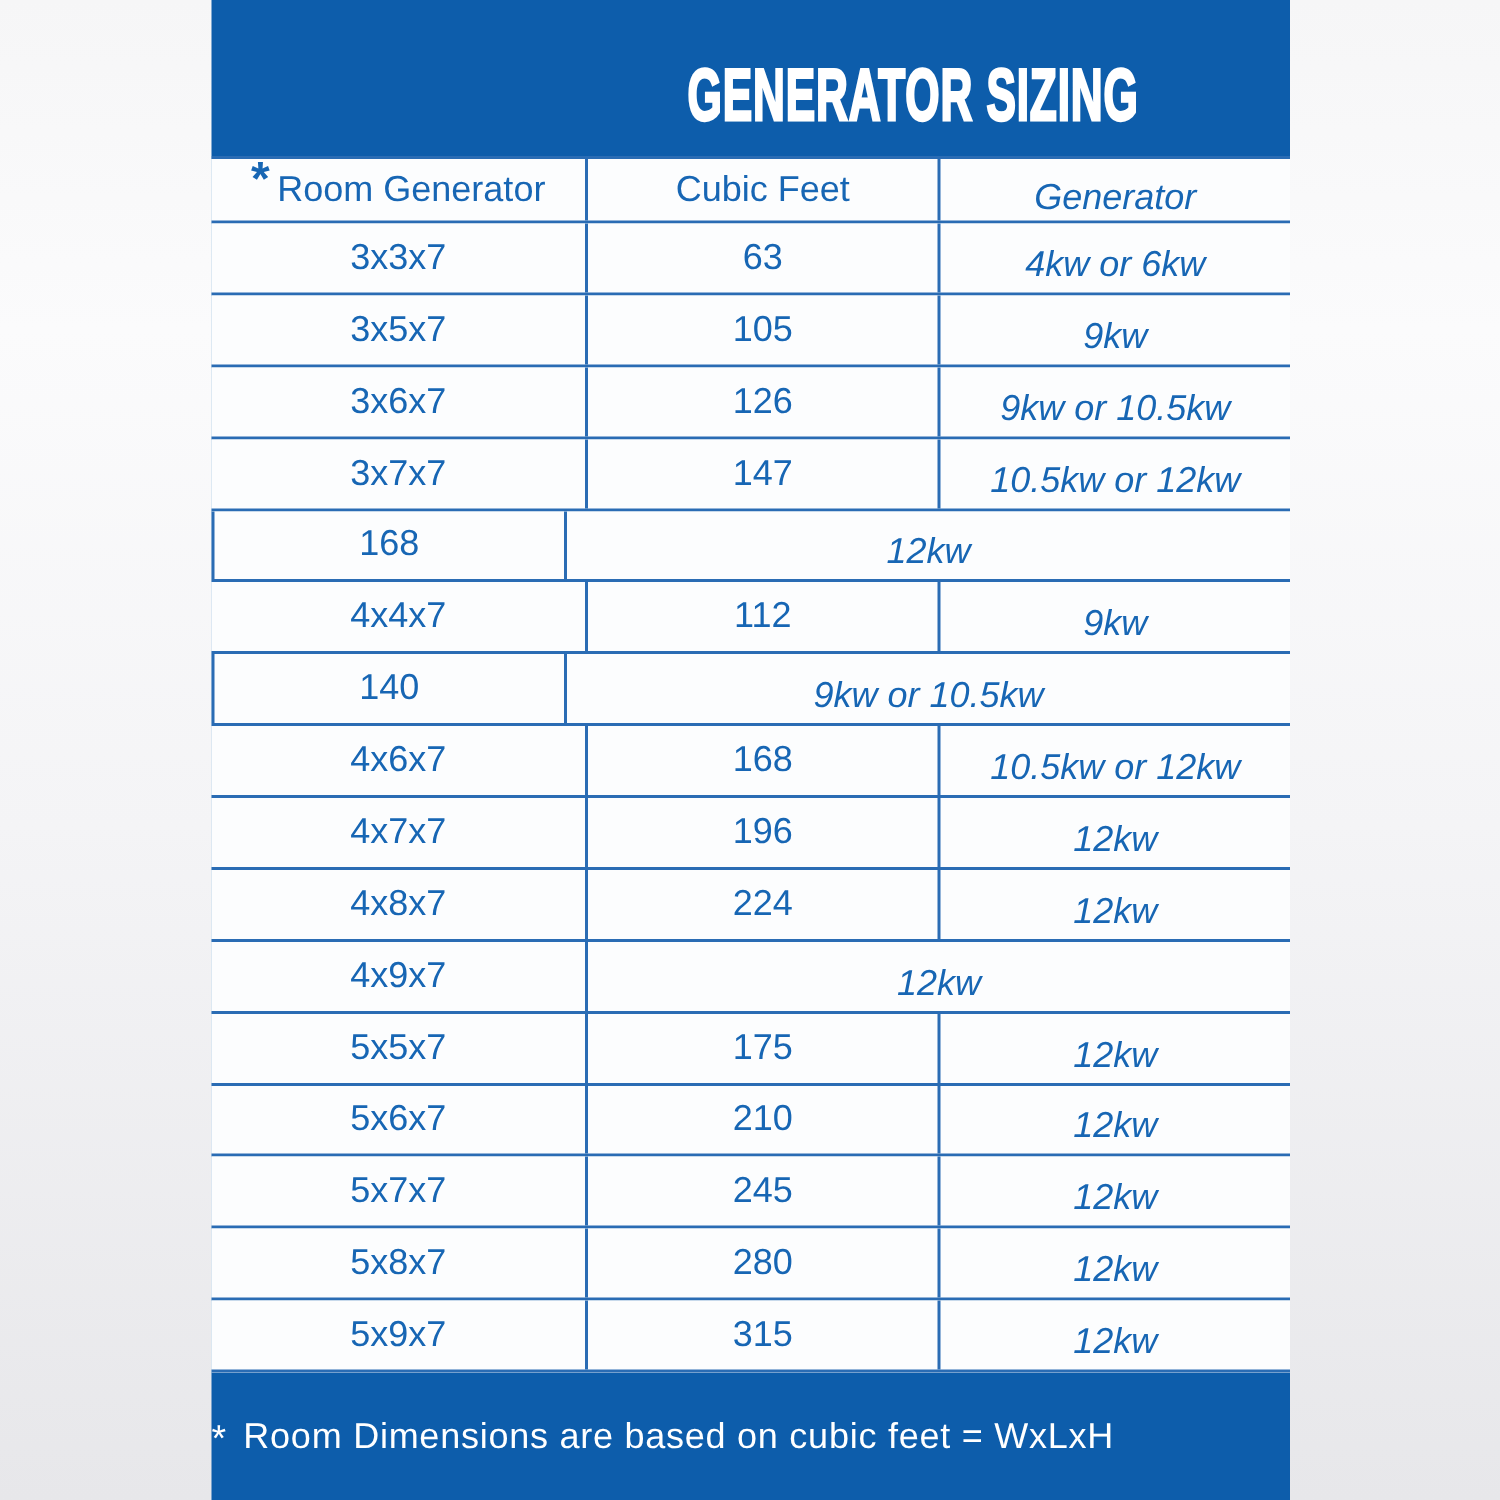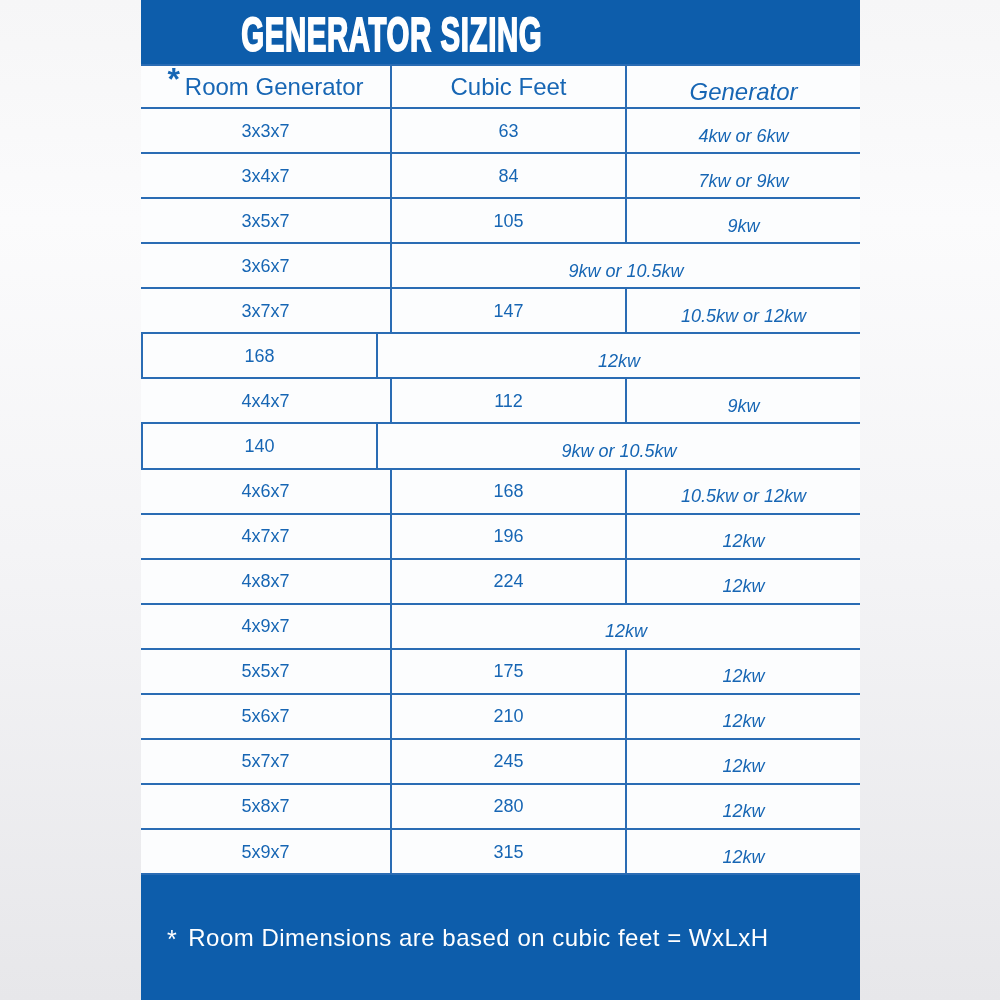--- a/index.html
+++ b/index.html
@@ -27,25 +27,26 @@
     left: 141px;
     top: 0;
     width: 719px;
     height: 1000px;
     background: var(--panel-blue);
     display: flex;
     flex-direction: column;
   }
   
   .title-bar {
-    height: 64px;
+    height: 84px;
     display: flex;
     align-items: center;
-    justify-content: flex-start;
+    justify-content: flex-end;
     overflow: hidden;
+    margin-top: 20px;
   }
   .title-bar h1 {
     margin: 0;
     color: var(--title-text);
     font-size: 49px;
     font-weight: bold;
     line-height: 1;
     white-space: nowrap;
     letter-spacing: 1px;
     transform: scaleX(0.60);
@@ -68,41 +69,41 @@
     background: #fcfdfe;
   }
   .row.header {
     flex: 0 0 41px;
   }
   .cell {
     display: flex;
     align-items: center;
     justify-content: center;
     color: var(--cell-text-blue);
-    font-size: 18px;
+    font-size: 24px;
     line-height: 1;
   }
   .cell.c1 { width: 249px; }
   .cell.c2 { width: 233px; border-left: 2px solid var(--grid-blue); }
   .cell.c3 { flex: 1; border-left: 2px solid var(--grid-blue); font-style: italic; }
   .cell.c3 .val { transform: translateY(5px); display: inline-block; }
   .row.header .cell { font-size: 24px; }
   .hdr-ast {
     font-weight: bold;
     font-size: 32px;
     position: relative;
     top: -8px;
     margin-right: 5px;
   }
   
   .footer {
     flex: 1;
     display: flex;
     align-items: center;
-    padding-left: 26px;
+    padding-left: 0;
   }
   .footer p {
     margin: 0;
     color: var(--footnote-text);
     font-size: 24px;
     letter-spacing: 0.5px;
   }
   .foot-ast {
     font-size: 25px;
     position: relative;
@@ -135,38 +136,32 @@
       </div>
 
   <div class="row">
     <div class="cell c1">3x3x7</div>
     <div class="cell c2">63</div>
     <div class="cell c3">
             <span class="val">4kw or 6kw</span>
           </div>
   </div>
 
-  <div class="row">
-    <div class="cell c1">3x4x7</div>
-    <div class="cell c2">84</div>
-    <div class="cell c3">
-            <span class="val">7kw or 9kw</span>
-          </div>
-  </div>
 
   <div class="row">
     <div class="cell c1">3x5x7</div>
     <div class="cell c2">105</div>
     <div class="cell c3">
             <span class="val">9kw</span>
           </div>
   </div>
 
   <div class="row">
     <div class="cell c1">3x6x7</div>
+    <div class="cell c2">126</div>
     <div class="cell c3">
             <span class="val">9kw or 10.5kw</span>
           </div>
   </div>
 
   <div class="row">
     <div class="cell c1">3x7x7</div>
     <div class="cell c2">147</div>
     <div class="cell c3">
             <span class="val">10.5kw or 12kw</span>

